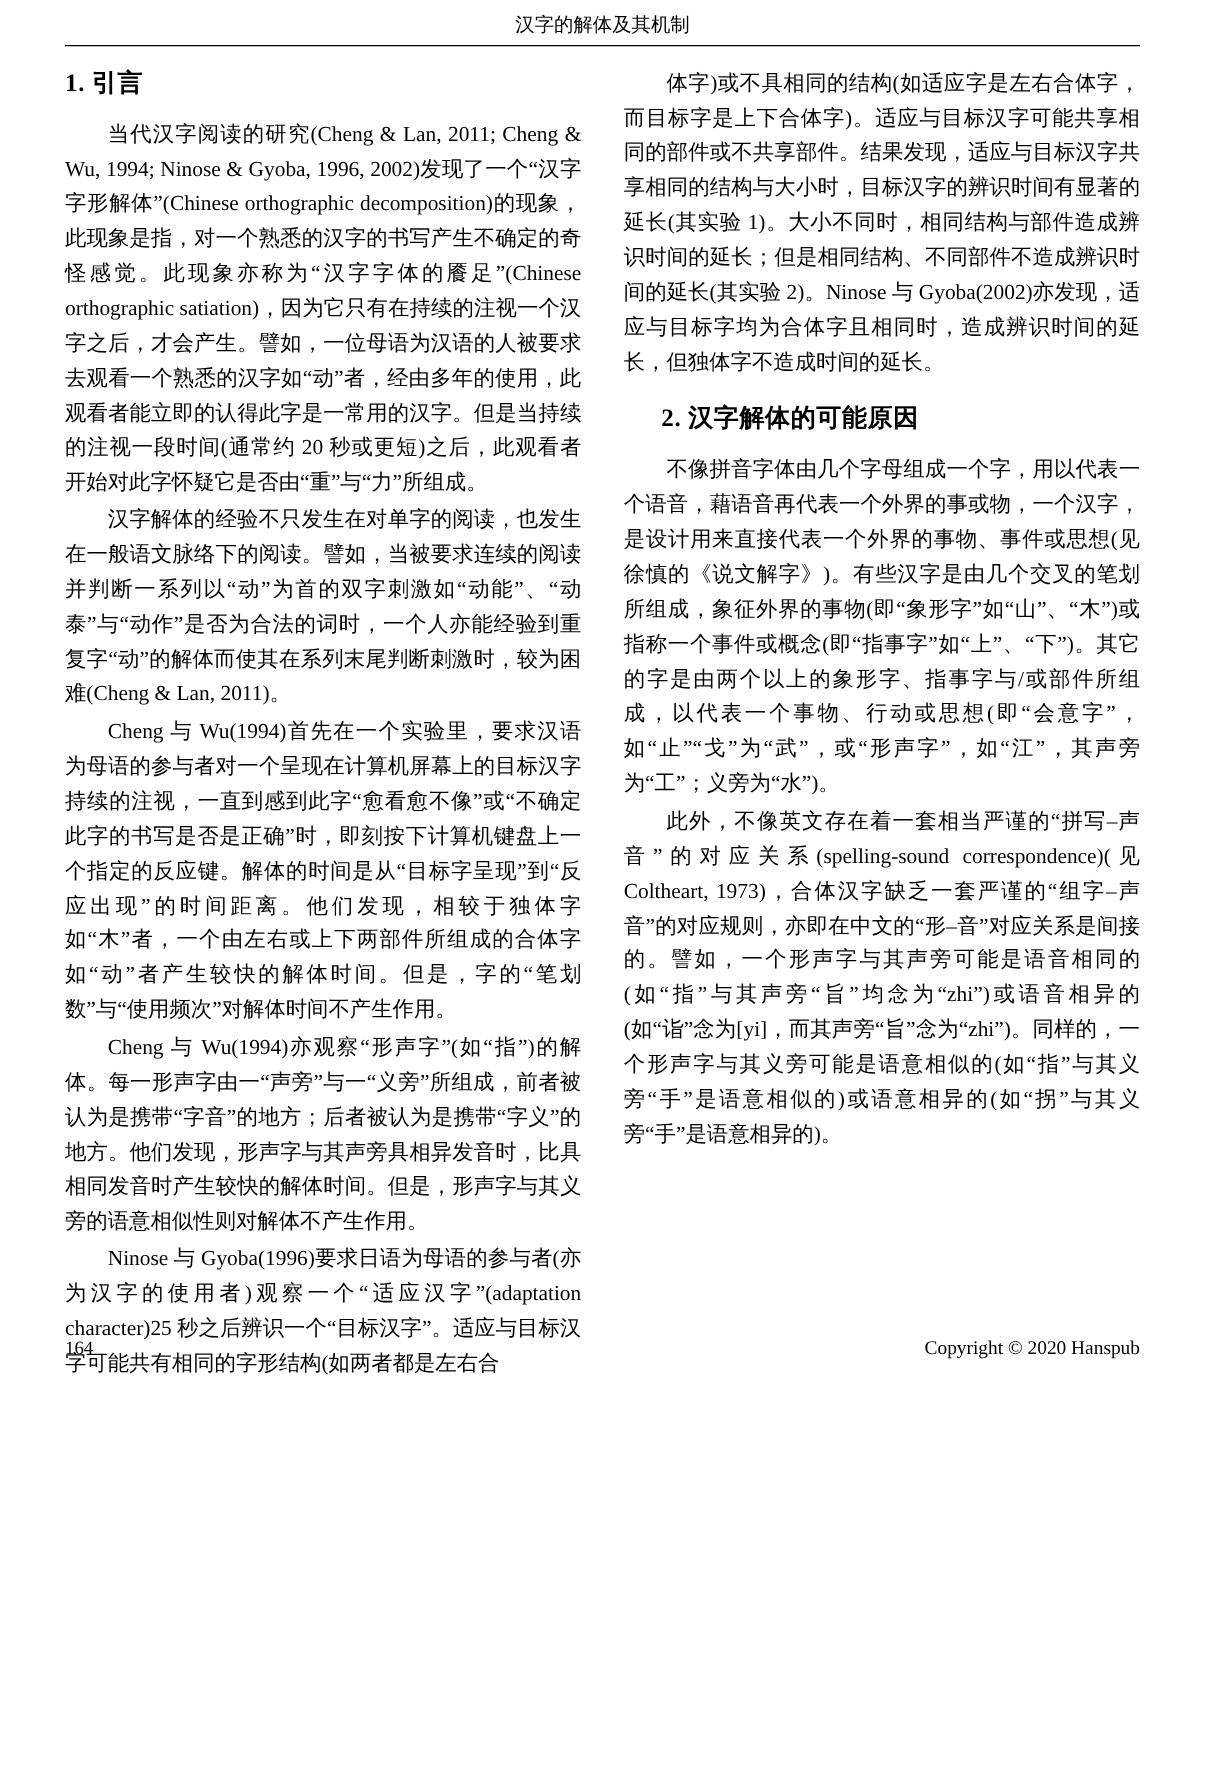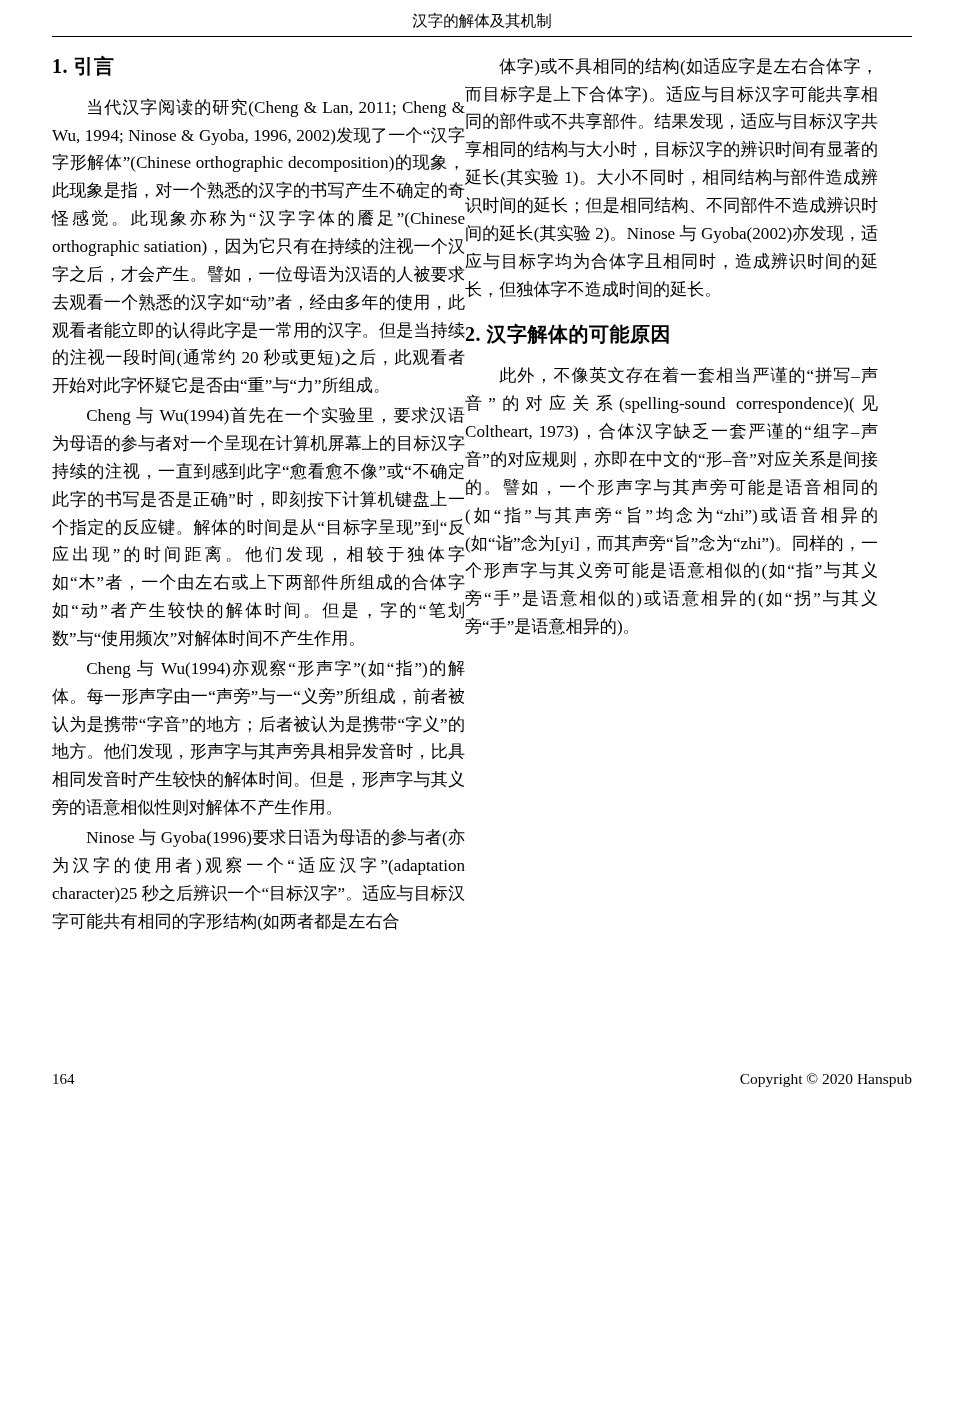--- a/index.html
+++ b/index.html
@@ -32,35 +32,37 @@
     padding-bottom: 4px;
   }
   .rule {
     border-bottom: 1.3px solid #000;
     margin: 0 0 16px 0;
   }
   
   .columns {
     display: flex;
     flex-direction: row;
+    gap: 34px;
     height: 1270px;
   }
   .col {
     width: 413px;
     flex: 0 0 413px;
   }
   h2.section {
     font-size: 20px;
     font-weight: bold;
     margin: 0 0 14px 0;
     letter-spacing: 0.5px;
     font-family: "Liberation Serif", serif;
   }
   h2.section.second {
     margin-top: 18px;
+    margin-left: 30px;
   }
   p.para {
     font-size: 17.1px;
     line-height: 1.63;
     margin: 0 0 2px 0;
     text-align: justify;
     text-justify: inter-ideograph;
     text-indent: 2em;
     font-family: Liberation Serif, serif;
   }
@@ -85,28 +87,30 @@
 <div class="page">
 
   <div class="runhead">汉字的解体及其机制</div>
   <div class="rule"></div>
 
   <div class="columns">
 
     <div class="col">
       <h2 class="section">1.  引言</h2>
       <p class="para">当代汉字阅读的研究(Cheng &amp; Lan, 2011; Cheng &amp; Wu, 1994; Ninose &amp; Gyoba, 1996, 2002)发现了一个“汉字字形解体”(Chinese orthographic decomposition)的现象，此现象是指，对一个熟悉的汉字的书写产生不确定的奇怪感觉。此现象亦称为“汉字字体的餍足”(Chinese orthographic satiation)，因为它只有在持续的注视一个汉字之后，才会产生。譬如，一位母语为汉语的人被要求去观看一个熟悉的汉字如“动”者，经由多年的使用，此观看者能立即的认得此字是一常用的汉字。但是当持续的注视一段时间(通常约 20 秒或更短)之后，此观看者开始对此字怀疑它是否由“重”与“力”所组成。</p>
+      <p class="para">汉字解体的经验不只发生在对单字的阅读，也发生在一般语文脉络下的阅读。譬如，当被要求连续的阅读并判断一系列以“动”为首的双字刺激如“动能”、“动泰”与“动作”是否为合法的词时，一个人亦能经验到重复字“动”的解体而使其在系列末尾判断刺激时，较为困难(Cheng &amp; Lan, 2011)。</p>
       <p class="para">Cheng 与 Wu(1994)首先在一个实验里，要求汉语为母语的参与者对一个呈现在计算机屏幕上的目标汉字持续的注视，一直到感到此字“愈看愈不像”或“不确定此字的书写是否是正确”时，即刻按下计算机键盘上一个指定的反应键。解体的时间是从“目标字呈现”到“反应出现”的时间距离。他们发现，相较于独体字如“木”者，一个由左右或上下两部件所组成的合体字如“动”者产生较快的解体时间。但是，字的“笔划数”与“使用频次”对解体时间不产生作用。</p>
       <p class="para">Cheng 与 Wu(1994)亦观察“形声字”(如“指”)的解体。每一形声字由一“声旁”与一“义旁”所组成，前者被认为是携带“字音”的地方；后者被认为是携带“字义”的地方。他们发现，形声字与其声旁具相异发音时，比具相同发音时产生较快的解体时间。但是，形声字与其义旁的语意相似性则对解体不产生作用。</p>
       <p class="para">Ninose 与 Gyoba(1996)要求日语为母语的参与者(亦为汉字的使用者)观察一个“适应汉字”(adaptation character)25 秒之后辨识一个“目标汉字”。适应与目标汉字可能共有相同的字形结构(如两者都是左右合</p>
     </div>
 
     <div class="col">
       <p class="para">体字)或不具相同的结构(如适应字是左右合体字，而目标字是上下合体字)。适应与目标汉字可能共享相同的部件或不共享部件。结果发现，适应与目标汉字共享相同的结构与大小时，目标汉字的辨识时间有显著的延长(其实验 1)。大小不同时，相同结构与部件造成辨识时间的延长；但是相同结构、不同部件不造成辨识时间的延长(其实验 2)。Ninose 与 Gyoba(2002)亦发现，适应与目标字均为合体字且相同时，造成辨识时间的延长，但独体字不造成时间的延长。</p>
       <h2 class="section second">2.  汉字解体的可能原因</h2>
+      <p class="para">不像拼音字体由几个字母组成一个字，用以代表一个语音，藉语音再代表一个外界的事或物，一个汉字，是设计用来直接代表一个外界的事物、事件或思想(见徐慎的《说文解字》)。有些汉字是由几个交叉的笔划所组成，象征外界的事物(即“象形字”如“山”、“木”)或指称一个事件或概念(即“指事字”如“上”、“下”)。其它的字是由两个以上的象形字、指事字与/或部件所组成，以代表一个事物、行动或思想(即“会意字”，如“止”“戈”为“武”，或“形声字”，如“江”，其声旁为“工”；义旁为“水”)。</p>
       <p class="para">此外，不像英文存在着一套相当严谨的“拼写‒声音”的对应关系(spelling-sound correspondence)(见 Coltheart, 1973)，合体汉字缺乏一套严谨的“组字‒声音”的对应规则，亦即在中文的“形‒音”对应关系是间接的。譬如，一个形声字与其声旁可能是语音相同的(如“指”与其声旁“旨”均念为“zhi”)或语音相异的(如“诣”念为[yi]，而其声旁“旨”念为“zhi”)。同样的，一个形声字与其义旁可能是语意相似的(如“指”与其义旁“手”是语意相似的)或语意相异的(如“拐”与其义旁“手”是语意相异的)。</p>
     </div>
 
   </div>
 
   <div class="footer">
     <div class="pageno">164</div>
     <div class="copy">Copyright © 2020 Hanspub</div>
   </div>
 

